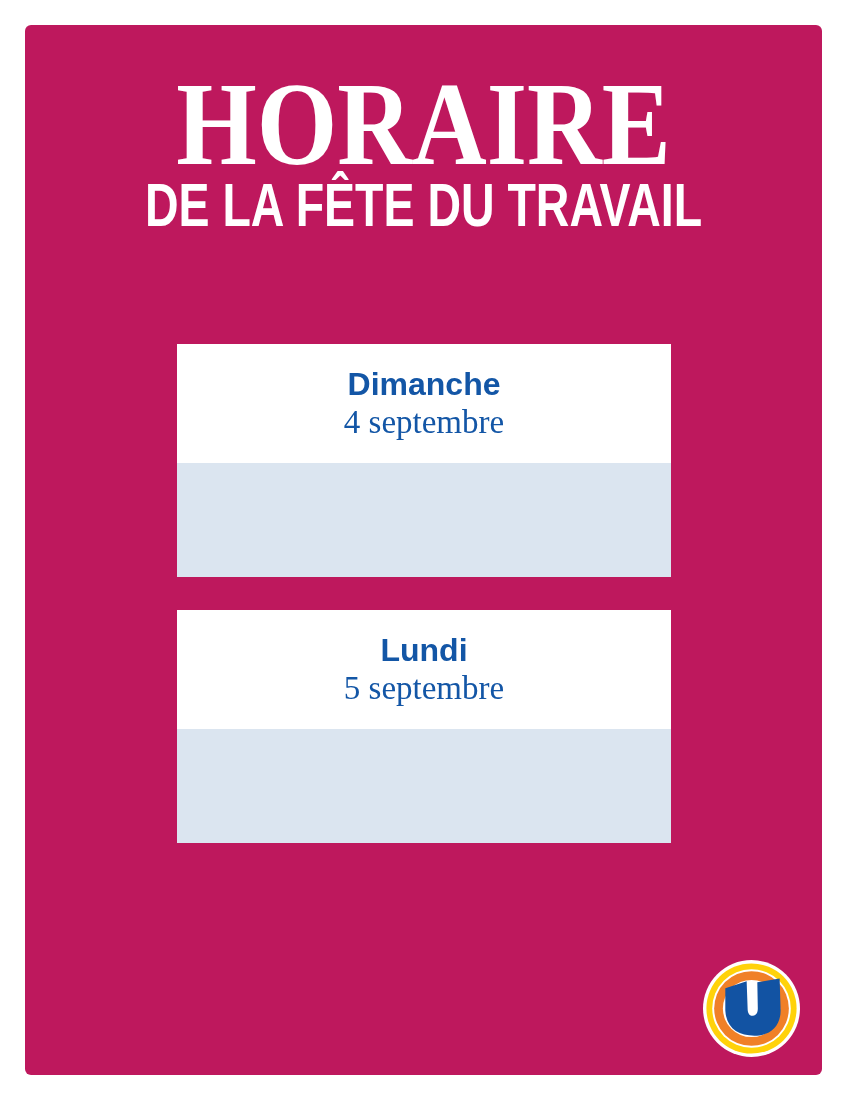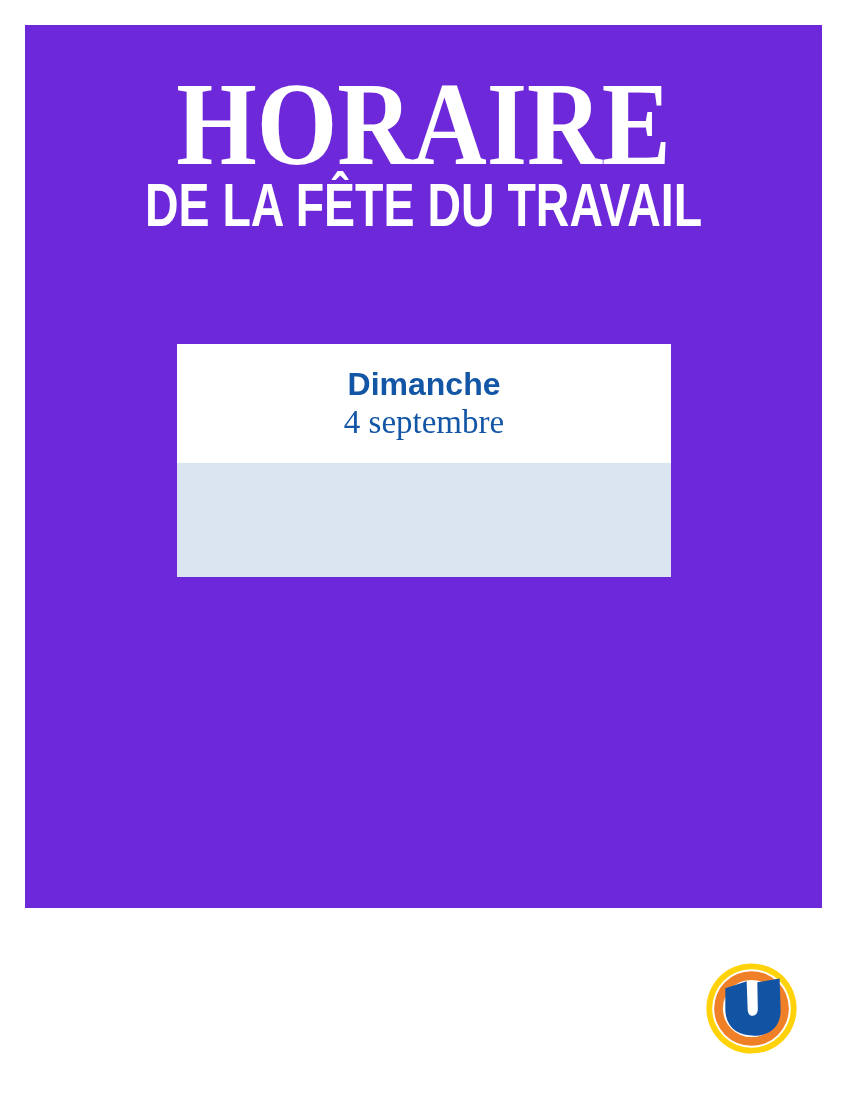--- a/index.html
+++ b/index.html
@@ -15,22 +15,23 @@
     position: relative;
     width: 850px;
     height: 1100px;
     background: #ffffff;
   }
   .poster {
     position: absolute;
     left: 25px;
     top: 25px;
     width: 797px;
-    height: 883px;
-    background: #6d28d9;
+    height: 1050px;
+    background: #be185d;
+    border-radius: 6px;
   }
   .title {
     position: absolute;
     top: 40px;
     left: 0;
     width: 100%;
     margin: 0;
     text-align: center;
     color: #ffffff;
     font-family: "Liberation Serif", serif;
@@ -111,20 +112,27 @@
     <h2 class="subtitle">DE LA FÊTE DU TRAVAIL</h2>
 
     <div class="card card-1">
       <div class="card-header">
         <div class="card-day">Dimanche</div>
         <div class="card-date">4 septembre</div>
       </div>
       <div class="card-body"></div>
     </div>
 
+    <div class="card card-2">
+      <div class="card-header">
+        <div class="card-day">Lundi</div>
+        <div class="card-date">5 septembre</div>
+      </div>
+      <div class="card-body"></div>
+    </div>
 
     <div class="logo">
       <svg viewBox="0 0 100 100" xmlns="http://www.w3.org/2000/svg" aria-hidden="true">
         <circle cx="50" cy="50" r="50" fill="#ffffff"></circle>
         <circle cx="50" cy="50" r="46.5" fill="#ffd20a"></circle>
         <circle cx="50" cy="50" r="40.5" fill="#ffffff"></circle>
         <circle cx="50" cy="50" r="38.5" fill="#f08027"></circle>
         <circle cx="50" cy="50" r="29.5" fill="#ffffff"></circle>
         <path fill="#1253a3" d="M 23 29
                  L 45 22

